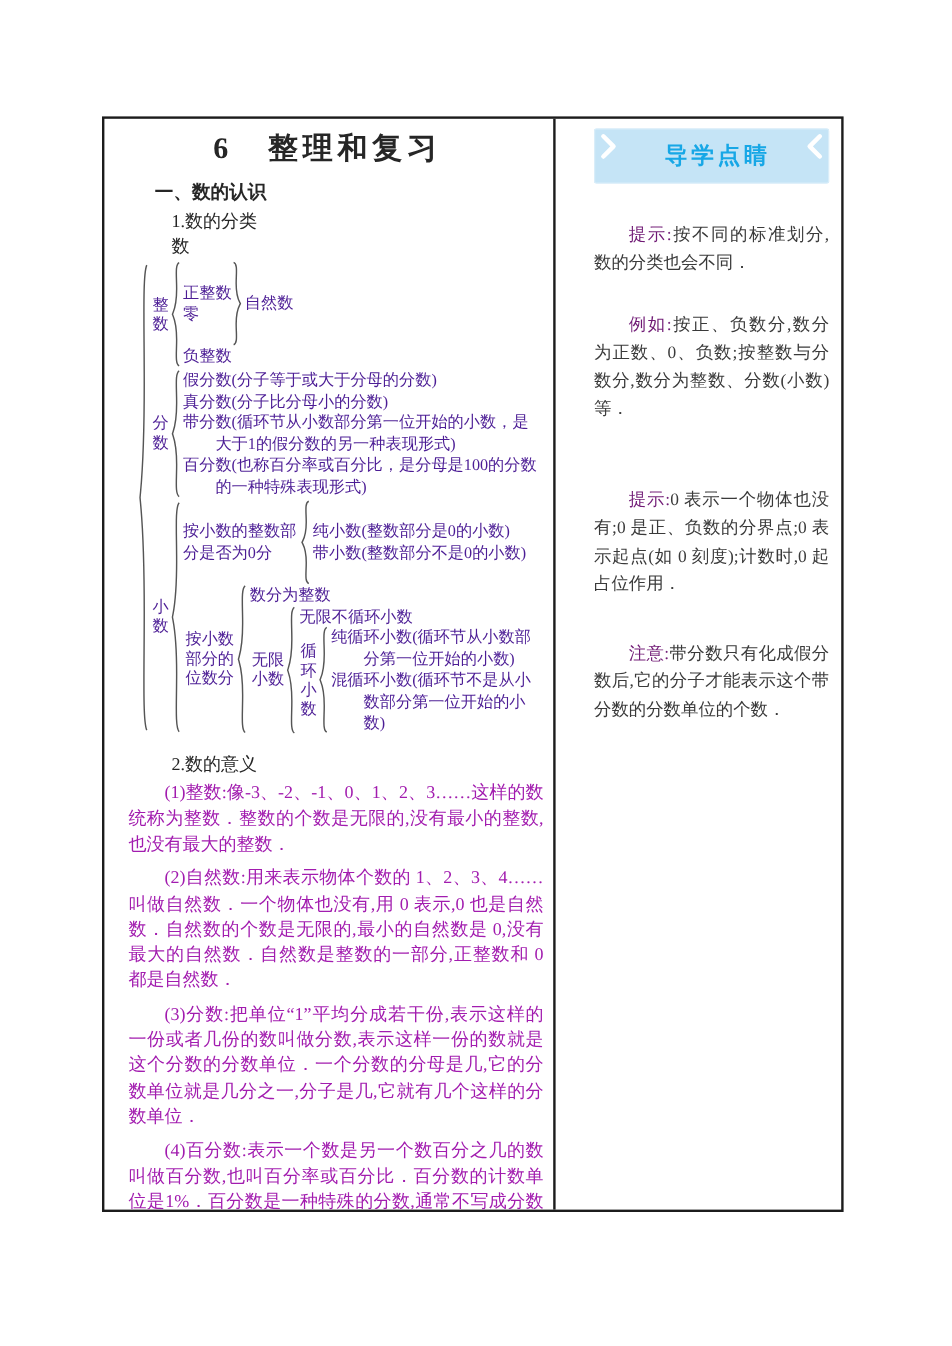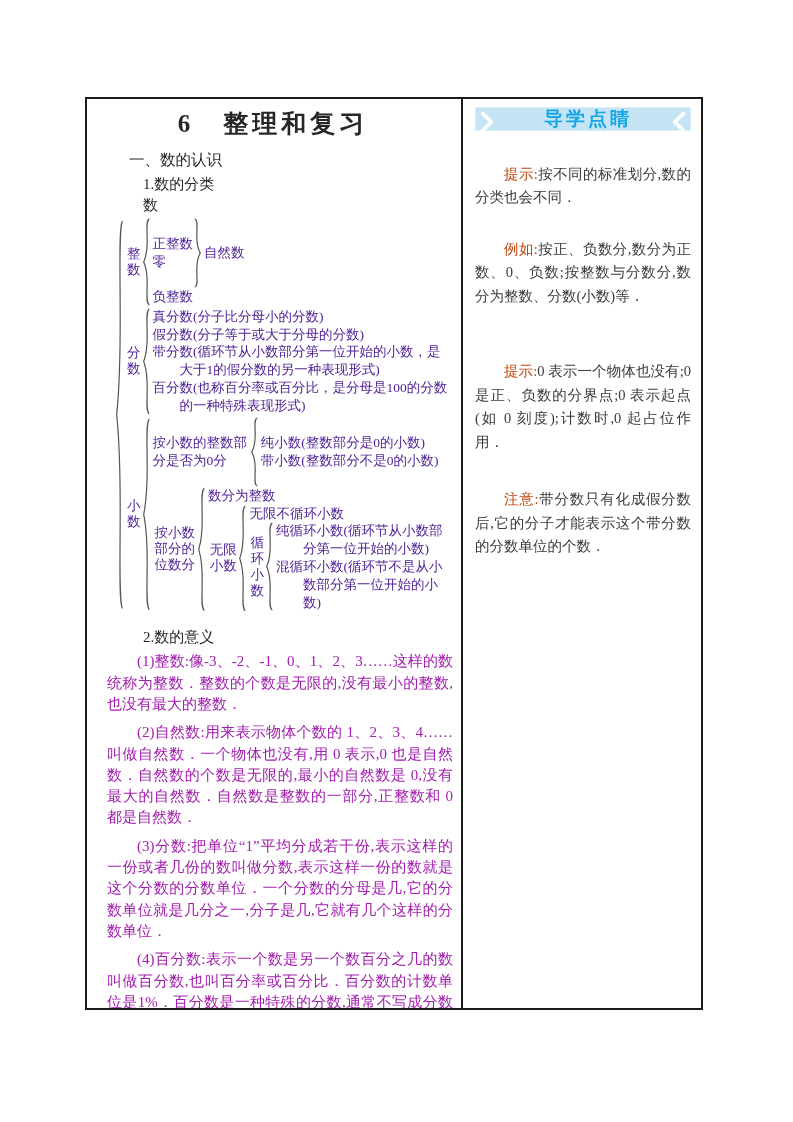--- a/index.html
+++ b/index.html
@@ -3,31 +3,31 @@
 <meta charset="utf-8">
 <style>
   html,body{margin:0;padding:0;}
   body{
     width:793px;height:1122px;background:#ffffff;position:relative;
     font-family:"Liberation Serif","DejaVu Serif",serif;color:#262626;
     -webkit-font-smoothing:antialiased;
   }
   .sheet{
     position:absolute;left:85px;top:97px;width:618px;height:913px;
-    border:2px solid #1c1c1c;box-sizing:border-box;display:flex;background:#fff;
+    border:2px solid #1c1c1c;box-sizing:border-box;display:flex;background:#fff;gap:20px;
   }
   .cell-left{
     width:376px;flex:none;border-right:2px solid #1c1c1c;box-sizing:border-box;
     padding:4px 8px 6px 20px;overflow:hidden;
   }
   .cell-right{flex:1;box-sizing:border-box;padding:4px 8px 6px 10px;overflow:hidden;}
 
   
   .title{font-size:25px;font-weight:bold;text-align:center;margin:4px 14px 10px 0;letter-spacing:4px;}
-  .h2{font-size:15.5px;font-weight:normal;margin:0 0 4px 22px;}
+  .h2{font-size:15.5px;font-weight:bold;margin:0 0 4px 22px;}
   .h3{font-size:15px;margin:0 0 2px 36px;}
   .tree-root{font-size:15px;margin:0 0 2px 36px;}
 
   .tree{font-size:13.5px;line-height:1.32;color:#4c1d95;margin-left:8px;}
   .row{display:flex;align-items:center;}
   .col{display:flex;flex-direction:column;justify-content:center;}
   .gap2>*{margin:1px 0;}
   .bracewrap{align-self:stretch;width:7px;flex:none;display:flex;margin:0 3px 0 1px;}
   .bracewrap svg{width:100%;height:100%;overflow:visible;}
   .vlabel{flex:none;word-break:break-all;line-height:1.18;text-align:center;}
@@ -39,32 +39,32 @@
   .tleaf{padding:0;}
 
   .h3-meaning{font-size:15px;margin:16px 0 4px 36px;}
   .para{
     font-size:15px;line-height:1.42;text-indent:2em;margin:0 0 7px 0;color:#a21caf;
     text-align:justify;
   }
 
   
   .banner{
-    position:relative;height:24px;margin:4px 2px 0 2px;background:#c5e4f6;
+    position:relative;height:46px;margin:4px 2px 0 2px;background:#c5e4f6;
     border-radius:2px;display:flex;align-items:center;justify-content:center;
     box-shadow:0 0 0 1px #d9edf9 inset;
     padding-left:10px;
   }
   .banner-text{color:#17a7e6;font-weight:bold;font-size:19px;letter-spacing:3px;}
   .chev{position:absolute;top:4px;width:15px;height:22px;}
   .chev-left{left:5px;}
   .chev-right{right:5px;}
 
   .note{font-size:14.5px;line-height:1.62;text-indent:2em;color:#3a3a3a;margin:0 2px;text-align:justify;}
-  .note .tag{color:#c2410c;}
+  .note .tag{color:#701a75;}
   .mt1{margin-top:32px;}
   .mt2{margin-top:28px;}
   .mt3{margin-top:52px;}
   .mt4{margin-top:34px;}
 </style>
 </head>
 <body>
 
 <div class="sheet">
 
@@ -109,22 +109,22 @@
           </div>
 
           <div class="row">
             <div class="vlabel w1">分数</div>
             <div class="bracewrap">
               <svg viewBox="0 0 10 100" preserveAspectRatio="none">
                   <path d="M9,1 C4,3 6,13 6,26 C6,42 3,46 1,50 C3,54 6,58 6,74 C6,87 4,97 9,99" fill="none" stroke="#555" stroke-width="1.2" vector-effect="non-scaling-stroke"></path>
                 </svg>
             </div>
             <div class="col">
+              <div class="hang">假分数(分子等于或大于分母的分数)</div>
               <div class="hang">真分数(分子比分母小的分数)</div>
-              <div class="hang">假分数(分子等于或大于分母的分数)</div>
               <div class="hang">带分数(循环节从小数部分第一位开始的小数，是大于1的假分数的另一种表现形式)</div>
               <div class="hang">百分数(也称百分率或百分比，是分母是100的分数的一种特殊表现形式)</div>
             </div>
           </div>
 
           <div class="row">
             <div class="vlabel w1">小数</div>
             <div class="bracewrap">
               <svg viewBox="0 0 10 100" preserveAspectRatio="none">
                   <path d="M9,1 C4,3 6,13 6,26 C6,42 3,46 1,50 C3,54 6,58 6,74 C6,87 4,97 9,99" fill="none" stroke="#555" stroke-width="1.2" vector-effect="non-scaling-stroke"></path>

